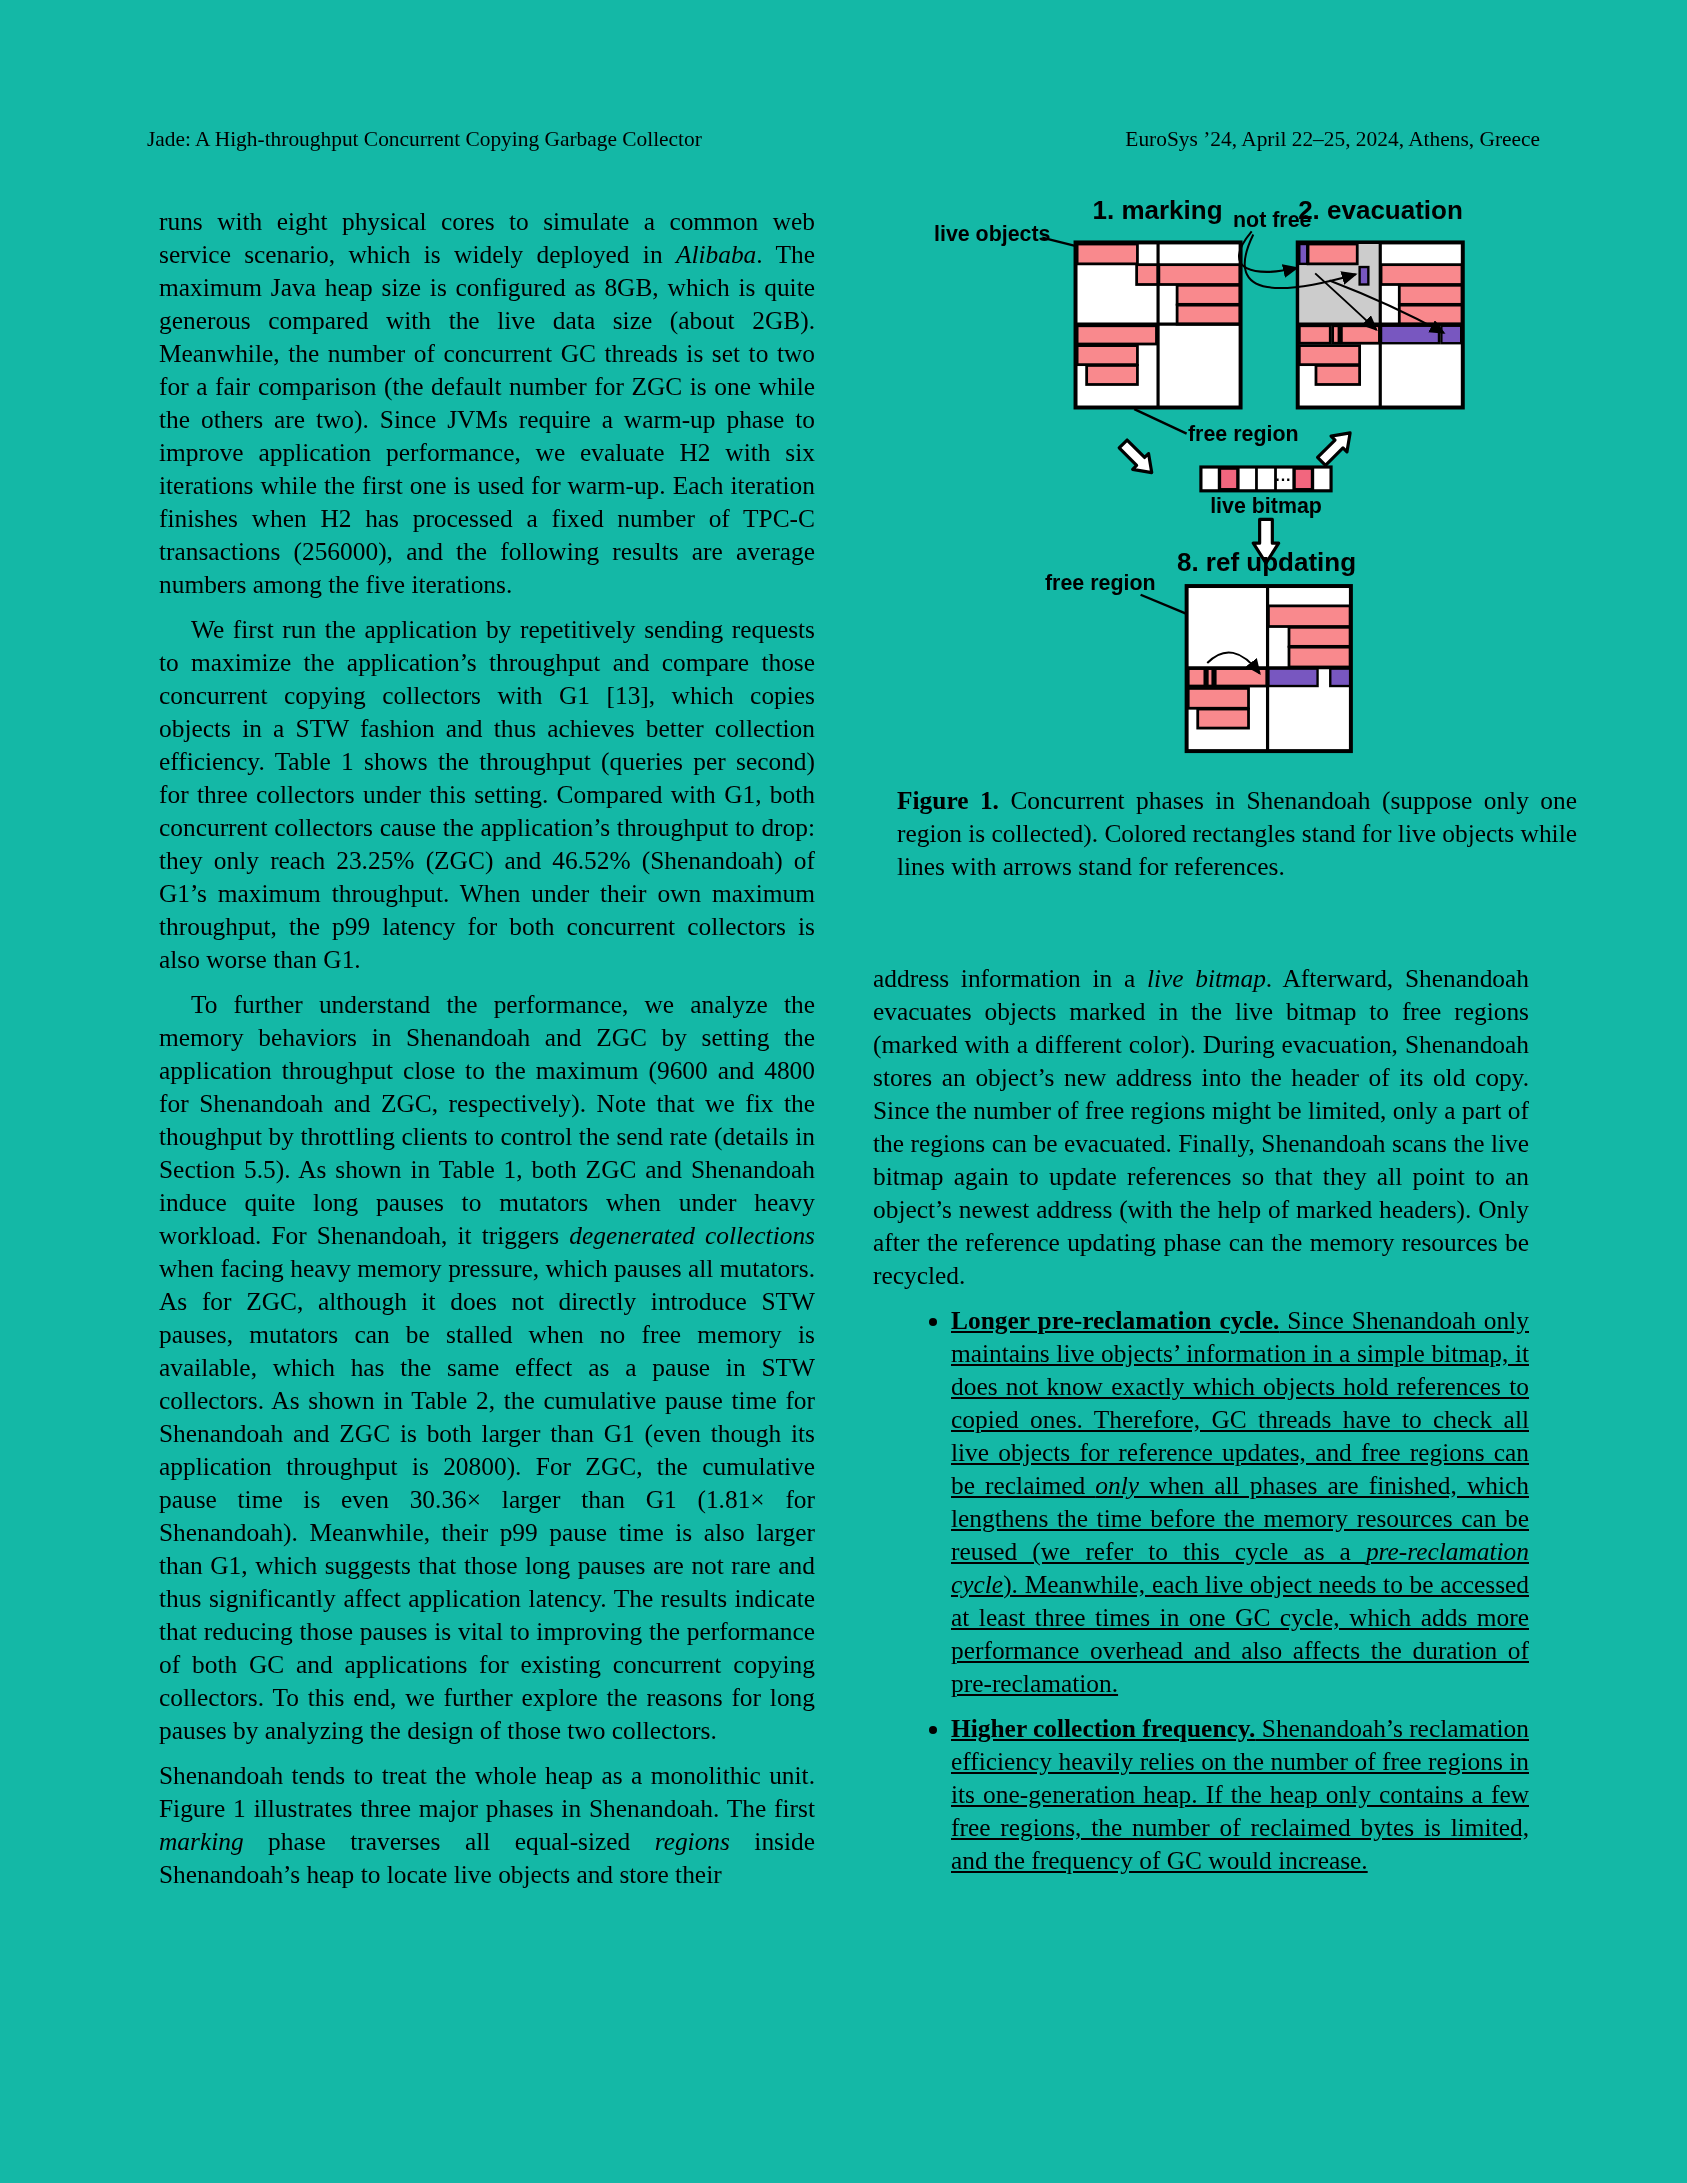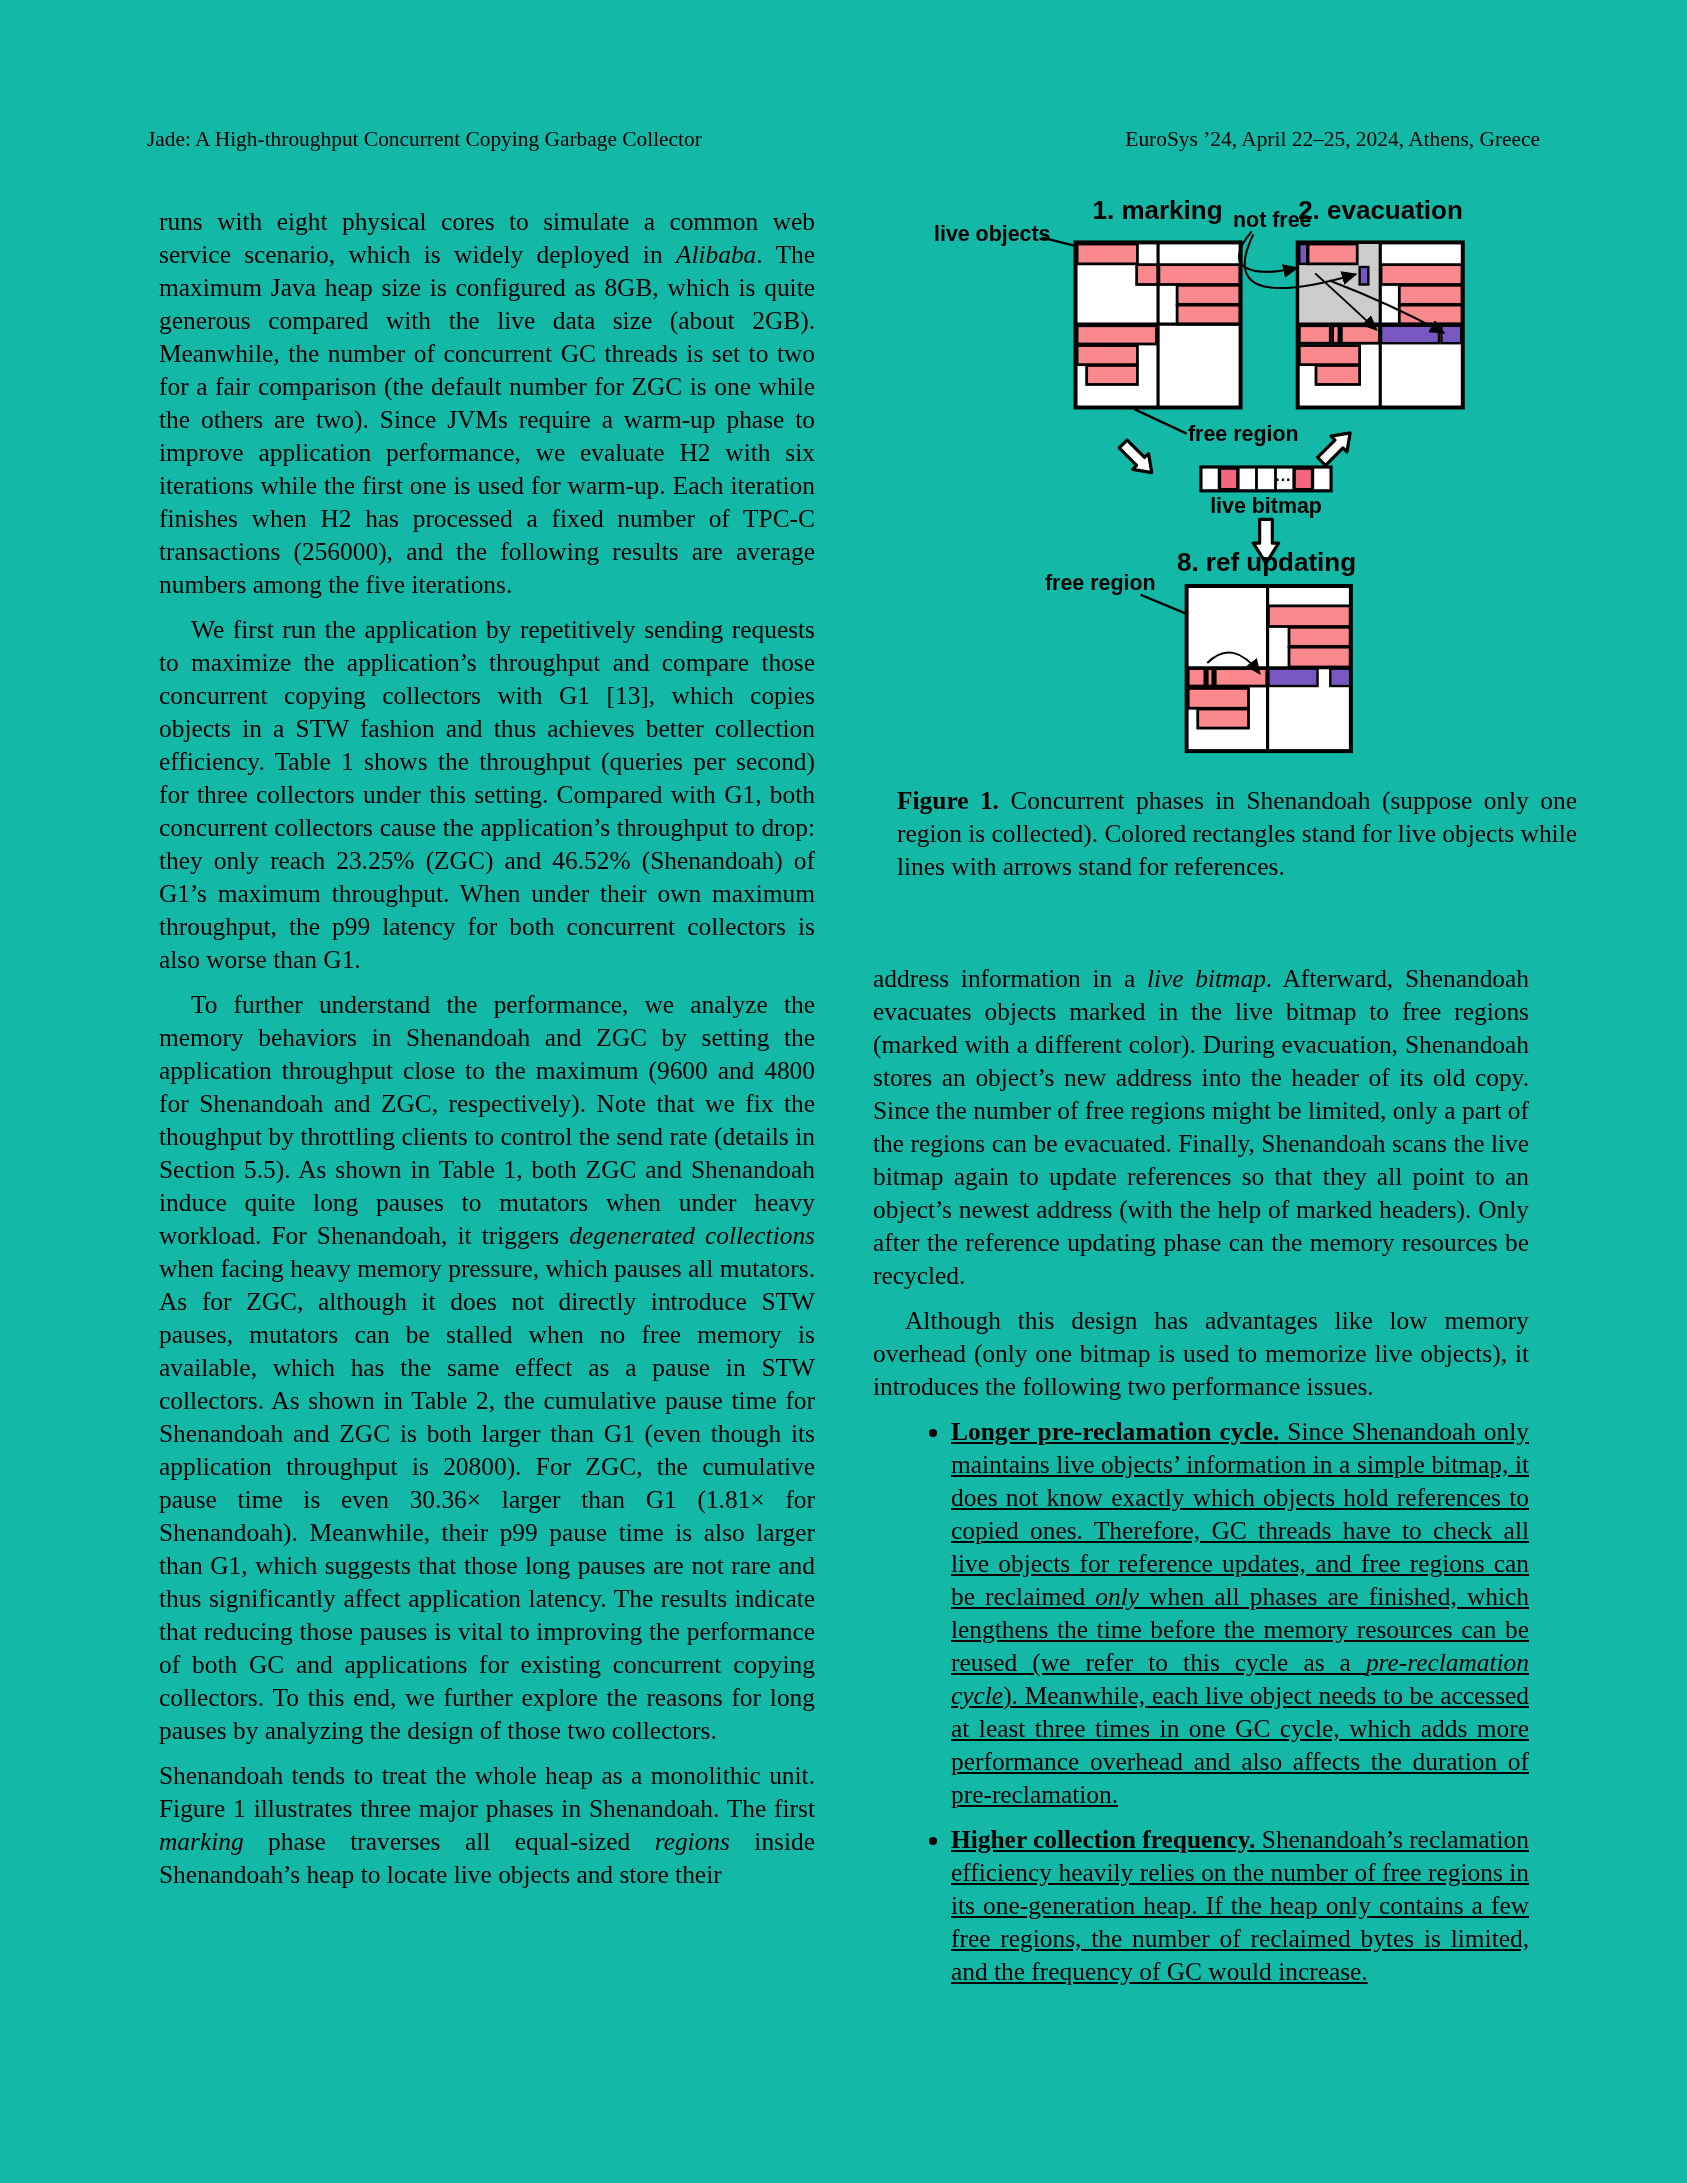--- a/index.html
+++ b/index.html
@@ -162,21 +162,20 @@
     <div class="fig-label fl-small fl-center" style="left:340px;top:297px;width:130px;">live bitmap</div>
     <div class="fig-label fl-small fl-center" style="left:412px;top:271px;width:20.6px;font-size:16px;">···</div>
     <div class="fig-label fl-big fl-center" style="left:314px;top:352px;width:183px;">8. ref updating</div>
     <div class="fig-label fl-small" style="left:184px;top:374px;">free region</div>
   </div>
 
   <div class="figure-caption"><span class="seg-b">Figure 1.</span><span> Concurrent phases in Shenandoah (suppose only one region is collected). Colored rectangles stand for live objects while lines with arrows stand for references.</span></div>
 
   <div class="col col-right">
     <p class="para"><span>address information in a </span><span class="seg-i">live bitmap</span><span>. Afterward, Shenandoah evacuates objects marked in the live bitmap to free regions (marked with a different color). During evacuation, Shenandoah stores an object’s new address into the header of its old copy. Since the number of free regions might be limited, only a part of the regions can be evacuated. Finally, Shenandoah scans the live bitmap again to update references so that they all point to an object’s newest address (with the help of marked headers). Only after the reference updating phase can the memory resources be recycled.</span></p>
-    <p class="para indent"><span>Although this design has advantages like low memory overhead (only one bitmap is used to memorize live objects), it introduces the following two performance issues.</span></p>
     <ul class="bullet-list">
       <li><span class="seg-b">Longer pre-reclamation cycle.</span><span> Since Shenandoah only maintains live objects’ information in a simple bitmap, it does not know exactly which objects hold references to copied ones. Therefore, GC threads have to check all live objects for reference updates, and free regions can be reclaimed </span><span class="seg-i">only</span><span> when all phases are finished, which lengthens the time before the memory resources can be reused (we refer to this cycle as a </span><span class="seg-i">pre-reclamation cycle</span><span>). Meanwhile, each live object needs to be accessed at least three times in one GC cycle, which adds more performance overhead and also affects the duration of pre-reclamation.</span></li>
       <li><span class="seg-b">Higher collection frequency.</span><span> Shenandoah’s reclamation efficiency heavily relies on the number of free regions in its one-generation heap. If the heap only contains a few free regions, the number of reclaimed bytes is limited, and the frequency of GC would increase.</span></li>
     </ul>
   </div>
 
 
 </div>
 
 

